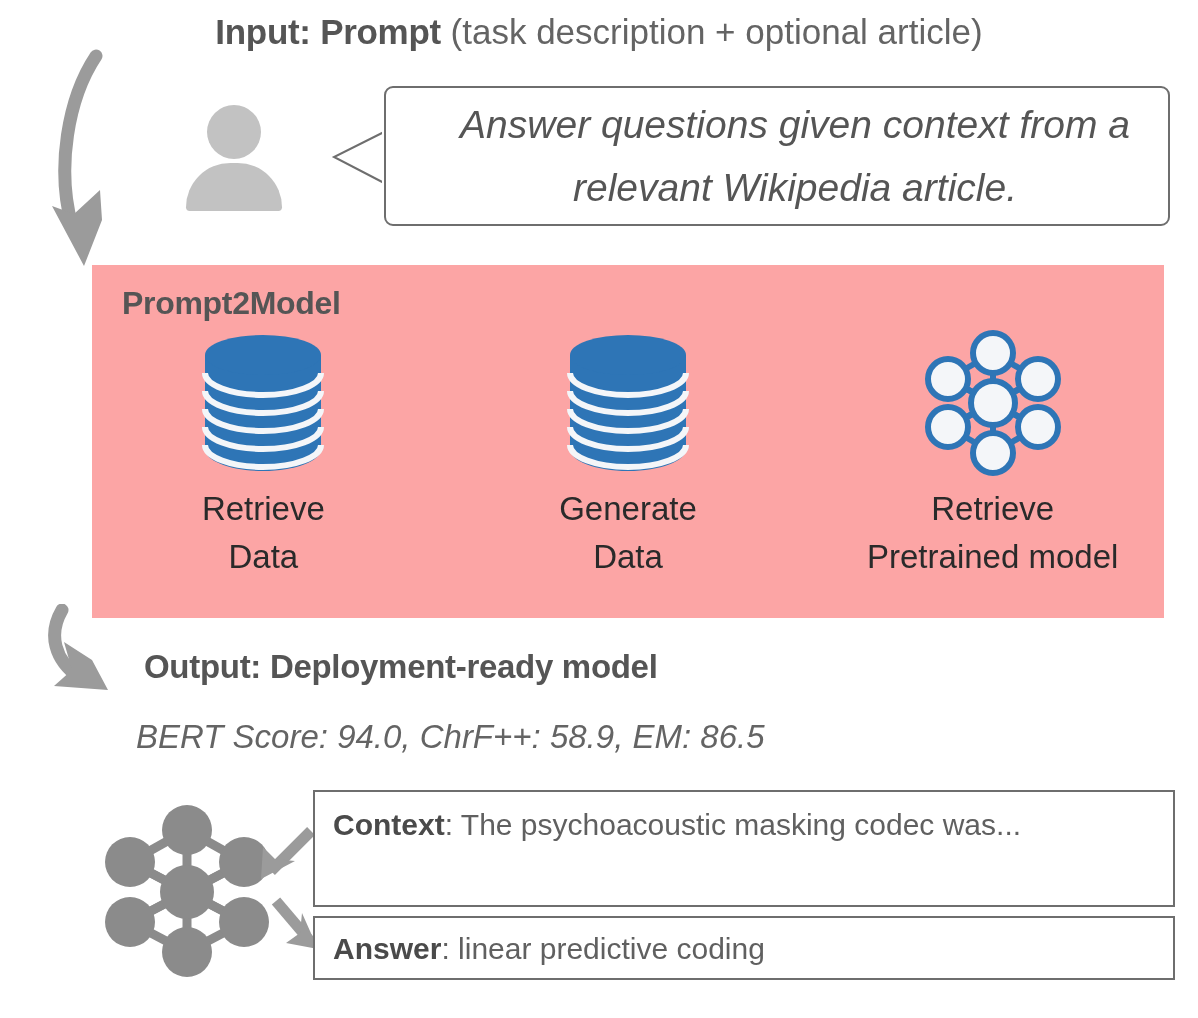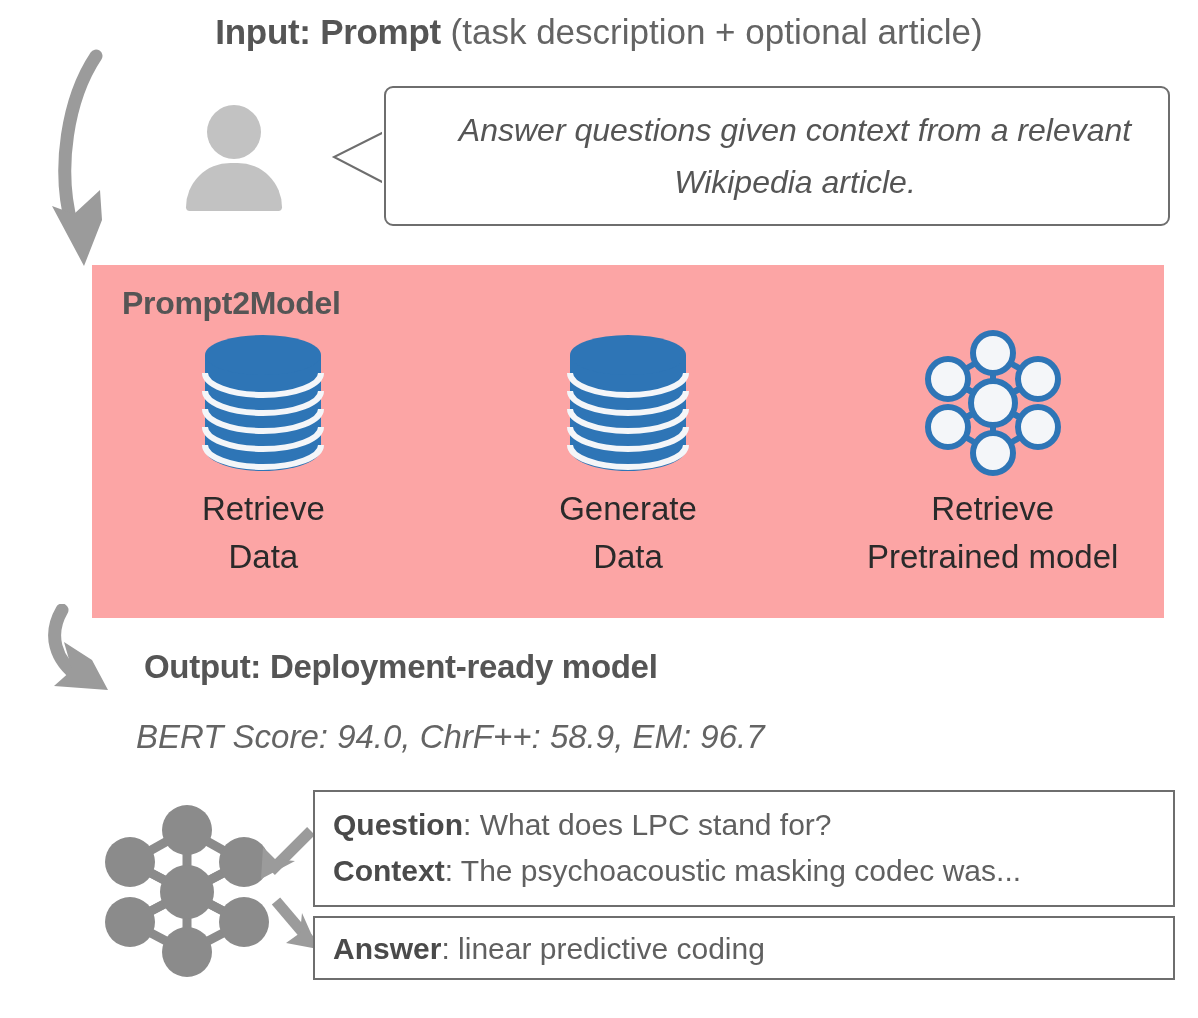--- a/index.html
+++ b/index.html
@@ -83,22 +83,22 @@
     border: 2px solid #6e6e6e;
     border-radius: 9px;
     background: #ffffff;
     box-sizing: border-box;
     display: flex;
     align-items: center;
     justify-content: center;
   }
   #prompt-bubble .bubble-text {
     font-style: italic;
-    font-size: 32px;
-    line-height: 52px;
+    font-size: 39px;
+    line-height: 63px;
     color: #555555;
     text-align: center;
     padding: 0 30px;
     margin-left: 36px;
   }
   #prompt-bubble .tail {
     position: absolute;
     left: -52px;
     top: 42px;
     width: 68px;
@@ -355,21 +355,21 @@
 </div>
 
 <div class="abs" id="arrow-panel-to-output">
   <svg width="126" height="110" viewBox="0 0 126 110" fill="none">
     <path d="M28 6 C14 30, 20 56, 46 74" stroke="#9b9b9b" stroke-width="13" stroke-linecap="round" fill="none"></path>
     <path d="M74 86 L20 82 L38 66 L30 38 L58 56 Z" fill="#9b9b9b"></path>
   </svg>
 </div>
 
 <div class="abs" id="output-heading">Output: Deployment-ready model</div>
-<div class="abs" id="output-metrics">BERT Score: 94.0, ChrF++: 58.9, EM: 96.7</div>
+<div class="abs" id="output-metrics">BERT Score: 94.0, ChrF++: 58.9, EM: 86.5</div>
 
 <div class="abs" id="output-nn-icon">
   <svg width="190" height="180" viewBox="0 0 190 180" fill="none">
     <g stroke="#8b8b8b" stroke-width="9">
       <line x1="95" y1="30" x2="38" y2="62"></line>
       <line x1="95" y1="30" x2="152" y2="62"></line>
       <line x1="95" y1="30" x2="95" y2="92"></line>
       <line x1="38" y1="62" x2="95" y2="92"></line>
       <line x1="152" y1="62" x2="95" y2="92"></line>
       <line x1="38" y1="62" x2="152" y2="122"></line>
@@ -400,23 +400,20 @@
 </div>
 <div class="abs" id="arrow-to-abox">
   <svg width="62" height="62" viewBox="0 0 62 62" fill="none">
     <path d="M14 8 L48 48" stroke="#9b9b9b" stroke-width="11" stroke-linecap="butt"></path>
     <path d="M56 56 L24 50 L38 40 L40 20 Z" fill="#9b9b9b"></path>
   </svg>
 </div>
 
 <div class="qa-box" id="qa-box-question">
   <div class="qa-line">
-    <span class="k">Question</span><span>: What does LPC stand for?</span>
-  </div>
-  <div class="qa-line">
     <span class="k">Context</span><span>: The psychoacoustic masking codec was...</span>
   </div>
 </div>
 
 <div class="qa-box" id="qa-box-answer">
   <div class="qa-line">
     <span class="k">Answer</span><span>: linear predictive coding</span>
   </div>
 </div>
 

